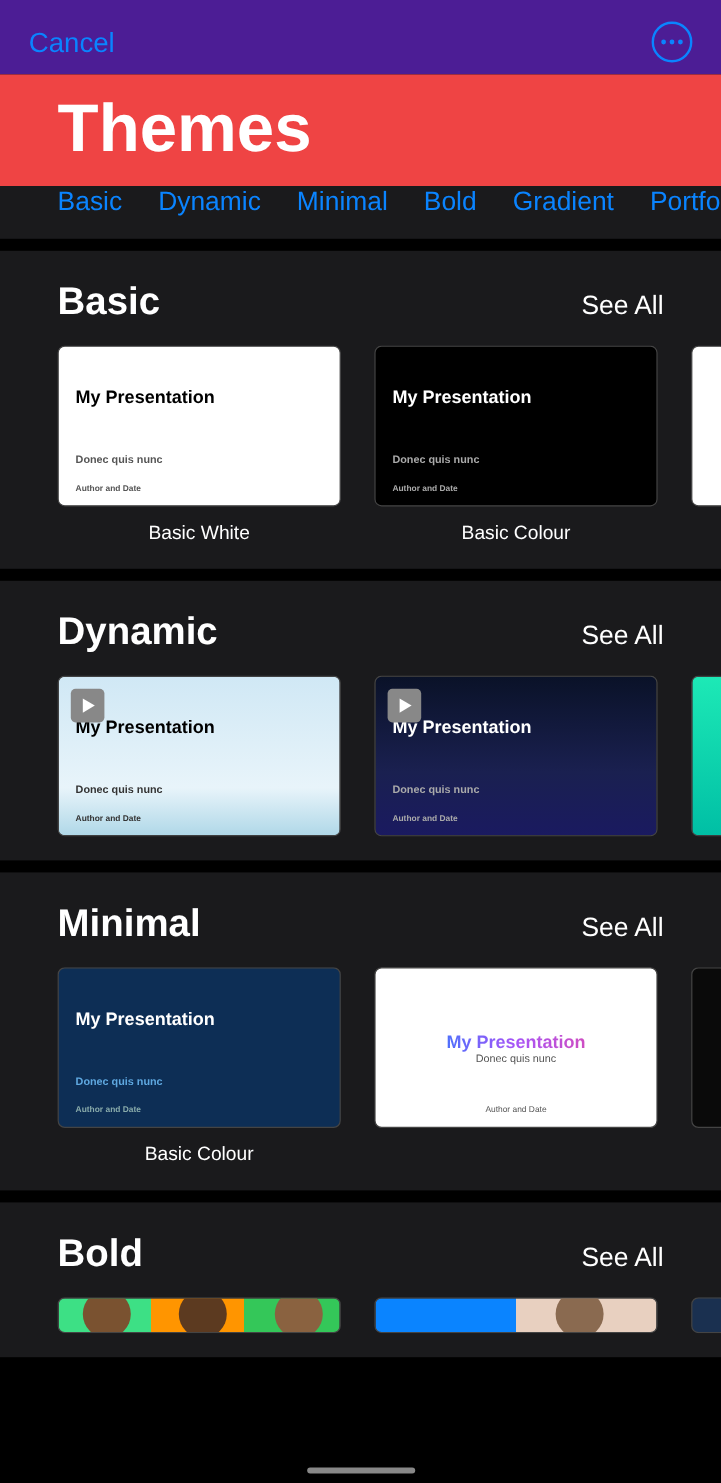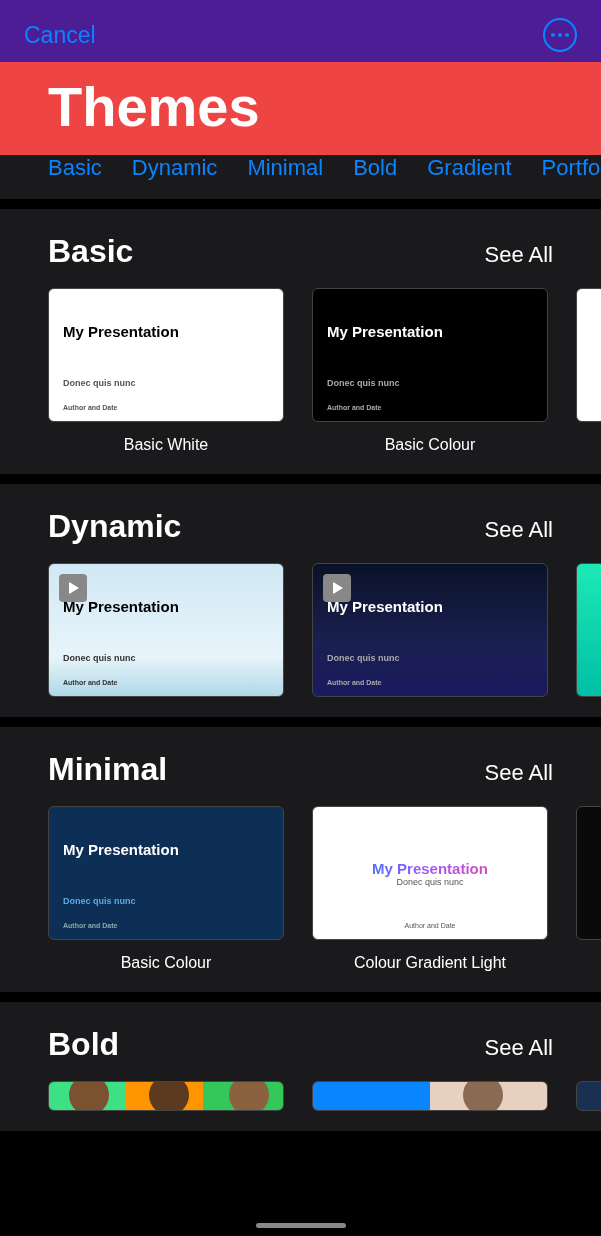--- a/index.html
+++ b/index.html
@@ -320,21 +320,20 @@
       <div class="card-label">Basic Colour</div>
     </div>
     <div class="card">
       <div class="thumb gradient-light">
         <div class="thumb-center">
           <div class="gt-title">My Presentation</div>
           <div class="gt-sub">Donec quis nunc</div>
         </div>
         <div class="gt-footer">Author and Date</div>
       </div>
-      <div class="card-label">Colour Gradient Light</div>
     </div>
     <div class="card">
       <div class="thumb dark-min peek"></div>
     </div>
   </div>
 </div>
 
 <div class="section bold-section">
   <div class="section-header">
     <div class="section-title">Bold</div>

